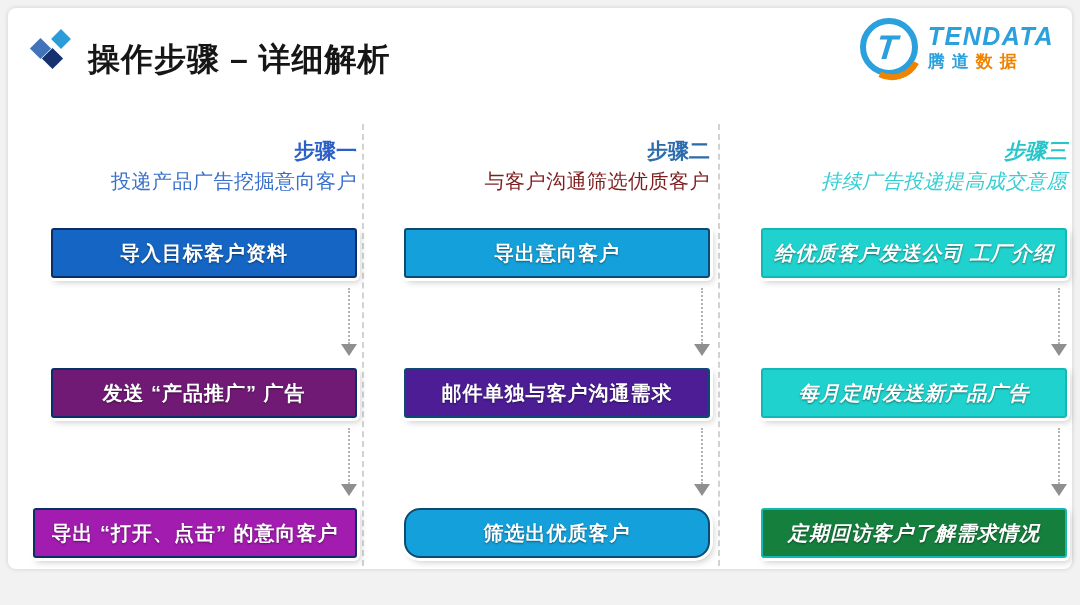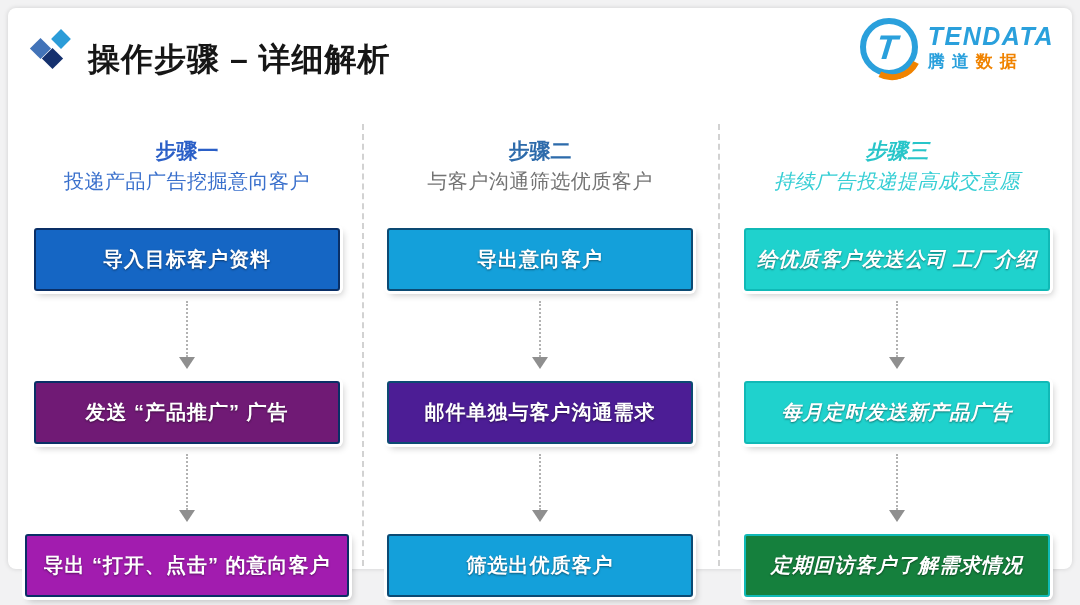--- a/index.html
+++ b/index.html
@@ -30,26 +30,26 @@
   .logo-swoosh{position:absolute;inset:-1px;border:6px solid transparent;border-bottom-color:#f08300;border-right-color:transparent;border-radius:50%;box-sizing:border-box;transform:rotate(-18deg) translate(2px,4px);}
   .logo-t{position:absolute;inset:0;display:flex;align-items:center;justify-content:center;font-size:34px;font-weight:800;font-style:italic;color:#2aa0dc;transform:skewX(-6deg);padding-right:4px;}
   .logo-en{font-size:25px;font-weight:800;font-style:italic;color:#2aa0dc;letter-spacing:1.5px;line-height:26px;}
   .logo-cn{font-size:17px;font-weight:700;letter-spacing:7px;line-height:20px;margin-top:3px;white-space:nowrap;}
   .cn-blue{color:#2aa0dc;}
   .cn-orange{color:#f08300;margin-top:40px;}
   
   .sep{position:absolute;top:124px;height:442px;width:0;border-left:2px dashed #d2d2d2;}
   .sep1{left:362px;} .sep2{left:718px;}
   
-  .col{position:absolute;top:138px;width:340px;display:flex;flex-direction:column;align-items:center;}
+  .col{position:absolute;top:138px;width:340px;display:flex;flex-direction:column;align-items:flex-end;}
   .col1{left:17px;} .col2{left:370px;} .col3{left:727px;font-style:italic;}
   .step-title{font-size:21px;font-weight:800;line-height:26px;}
   .step-subtitle{font-size:20px;font-weight:500;line-height:26px;margin-top:4px;letter-spacing:0.5px;white-space:nowrap;}
   .box{
-    width:306px;height:63px;box-sizing:border-box;
+    width:306px;height:50px;box-sizing:border-box;
     display:flex;align-items:center;justify-content:center;
     border:2px solid;border-radius:3px;
     color:#ffffff;font-size:20px;font-weight:700;letter-spacing:1px;white-space:nowrap;
     text-shadow:0 1px 2px rgba(0,0,0,0.45);
     box-shadow:0 0 0 3px #ffffff, 3px 4px 7px rgba(0,0,0,0.22);
   }
   .b1{margin-top:34px;}
   .wide{width:324px;}
   .arrow{position:relative;width:16px;height:70px;margin:10px 0;}
   .arrow .line{position:absolute;left:7px;top:0;height:56px;width:0;border-left:2px dotted #b2b2b2;}
@@ -95,32 +95,32 @@
   <div class="box" style="background: #701a75; border-color: rgb(10, 47, 102);">发送 “产品推广” 广告</div>
   <div class="arrow">
       <span class="line"></span>
       <span class="head"></span>
     </div>
   <div class="box wide" style="background: #a21caf; border-color: rgb(10, 47, 102);">导出 “打开、点击” 的意向客户</div>
 </div>
 
 <div class="col col2">
   <div class="step-title" style="color: rgb(45, 107, 171);">步骤二</div>
-  <div class="step-subtitle" style="color: #737373;">与客户沟通筛选优质客户</div>
+  <div class="step-subtitle" style="color: #7f1d1d;">与客户沟通筛选优质客户</div>
   <div class="box b1" style="background: rgb(20, 160, 218); border-color: rgb(12, 74, 115);">导出意向客户</div>
   <div class="arrow">
       <span class="line"></span>
       <span class="head"></span>
     </div>
   <div class="box" style="background: #4c1d95; border-color: rgb(12, 74, 115);">邮件单独与客户沟通需求</div>
   <div class="arrow">
       <span class="line"></span>
       <span class="head"></span>
     </div>
-  <div class="box" style="background: rgb(20, 160, 218); border-color: rgb(12, 74, 115);">筛选出优质客户</div>
+  <div class="box" style="background: rgb(20, 160, 218); border-color: rgb(12, 74, 115); border-radius: 16px;">筛选出优质客户</div>
 </div>
 
 <div class="col col3">
   <div class="step-title" style="color: rgb(39, 197, 201);">步骤三</div>
   <div class="step-subtitle" style="color: rgb(53, 206, 212);">持续广告投递提高成交意愿</div>
   <div class="box b1" style="background: rgb(31, 210, 205); border-color: rgb(16, 185, 182);">给优质客户发送公司 工厂介绍</div>
   <div class="arrow">
       <span class="line"></span>
       <span class="head"></span>
     </div>

